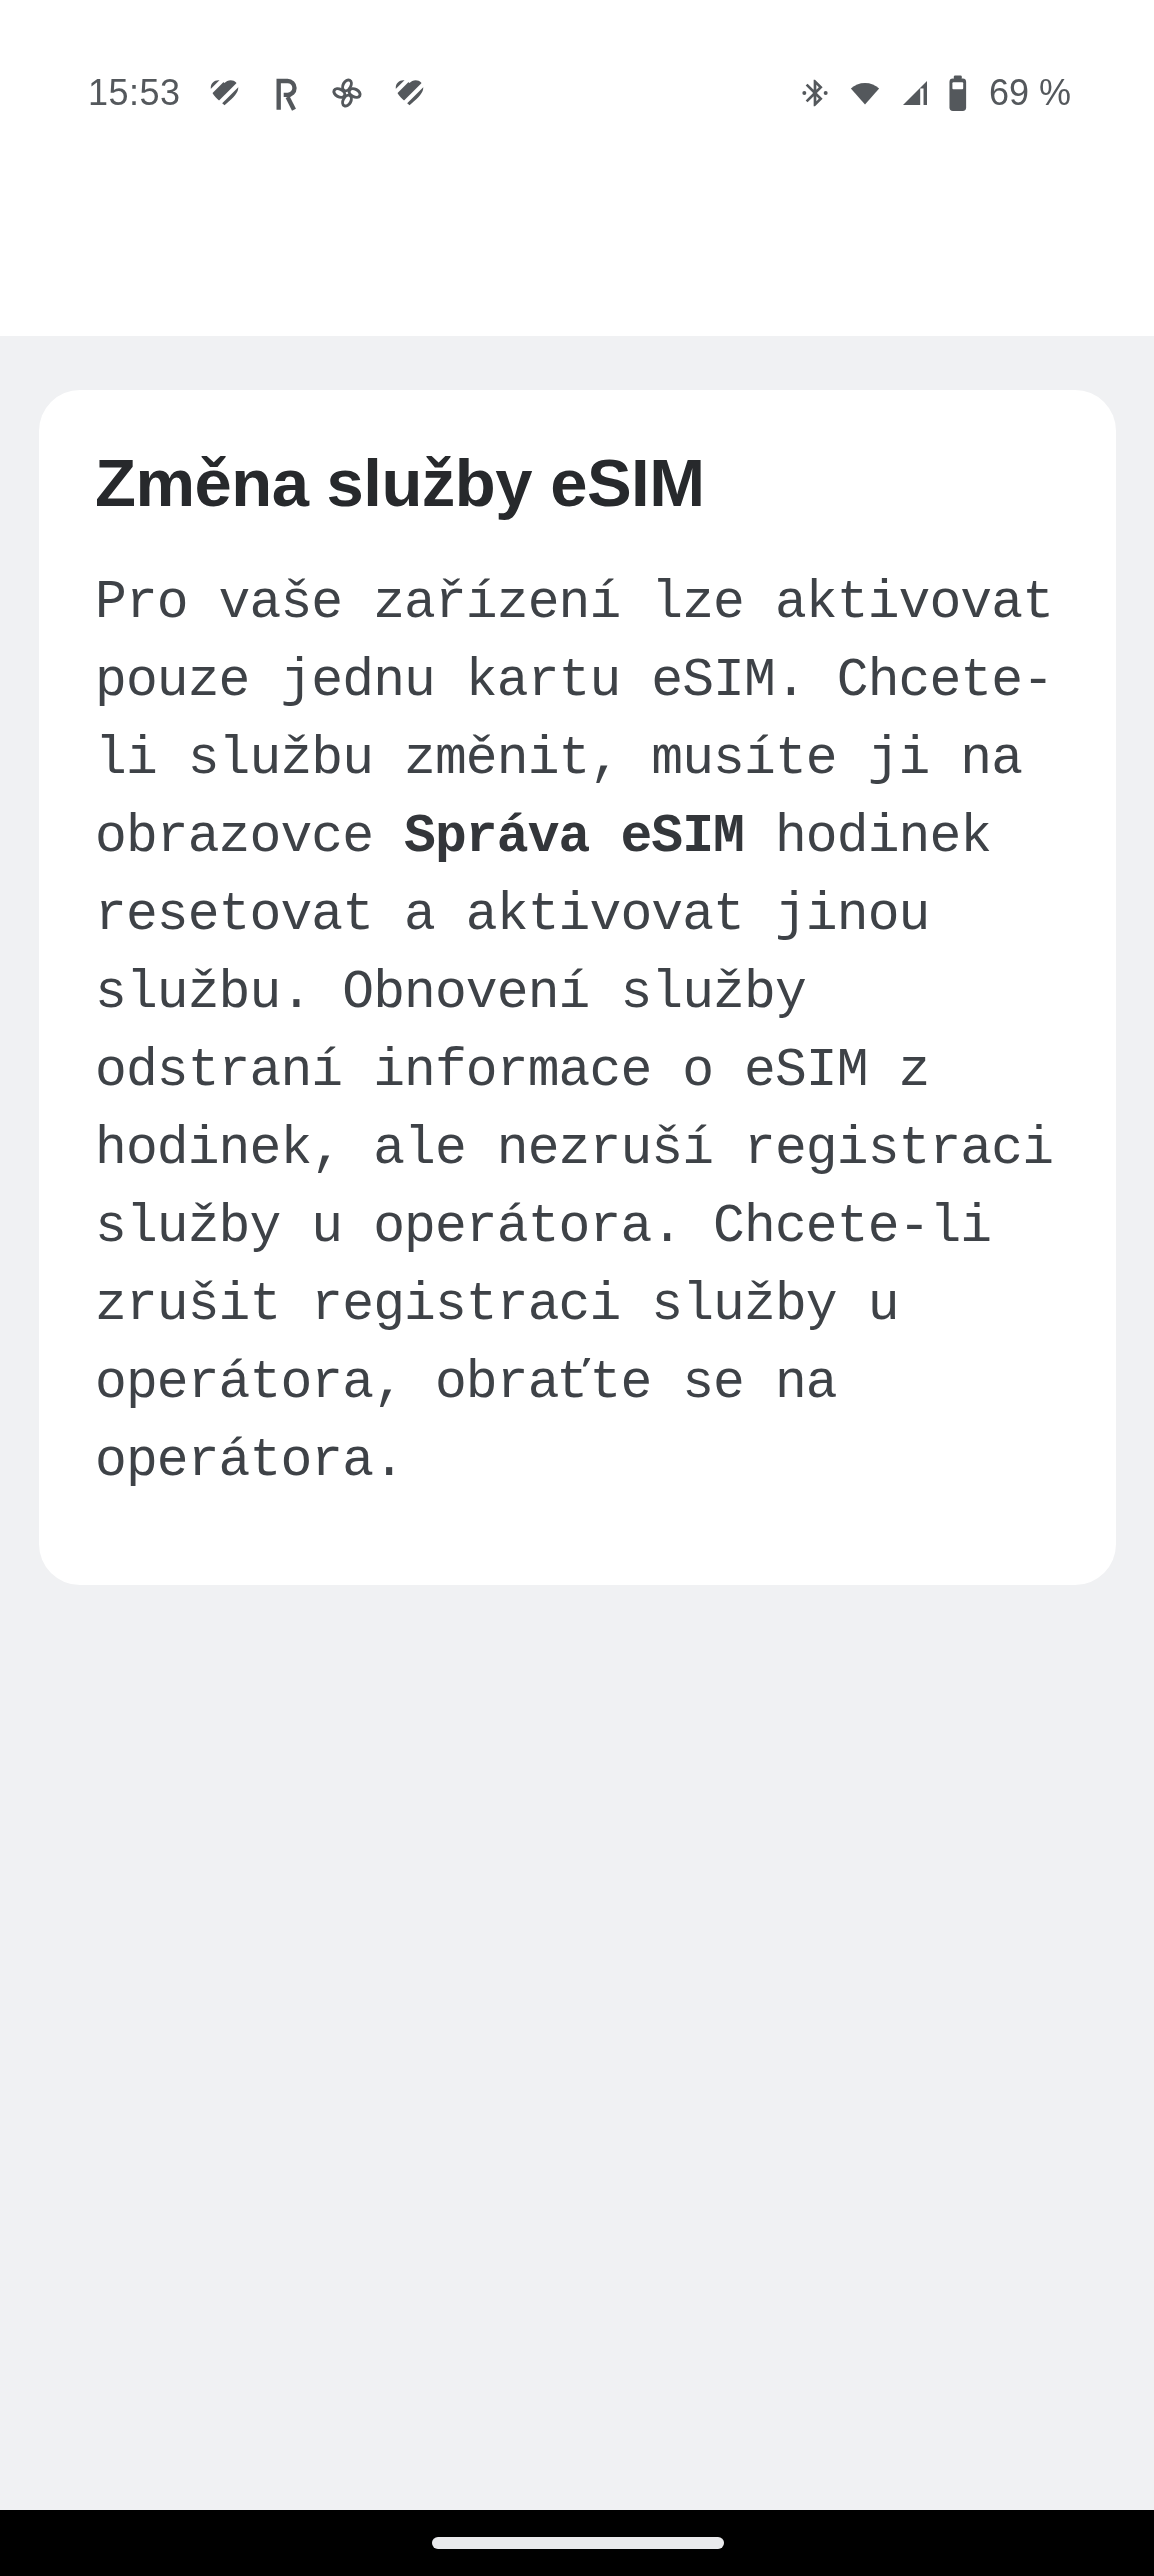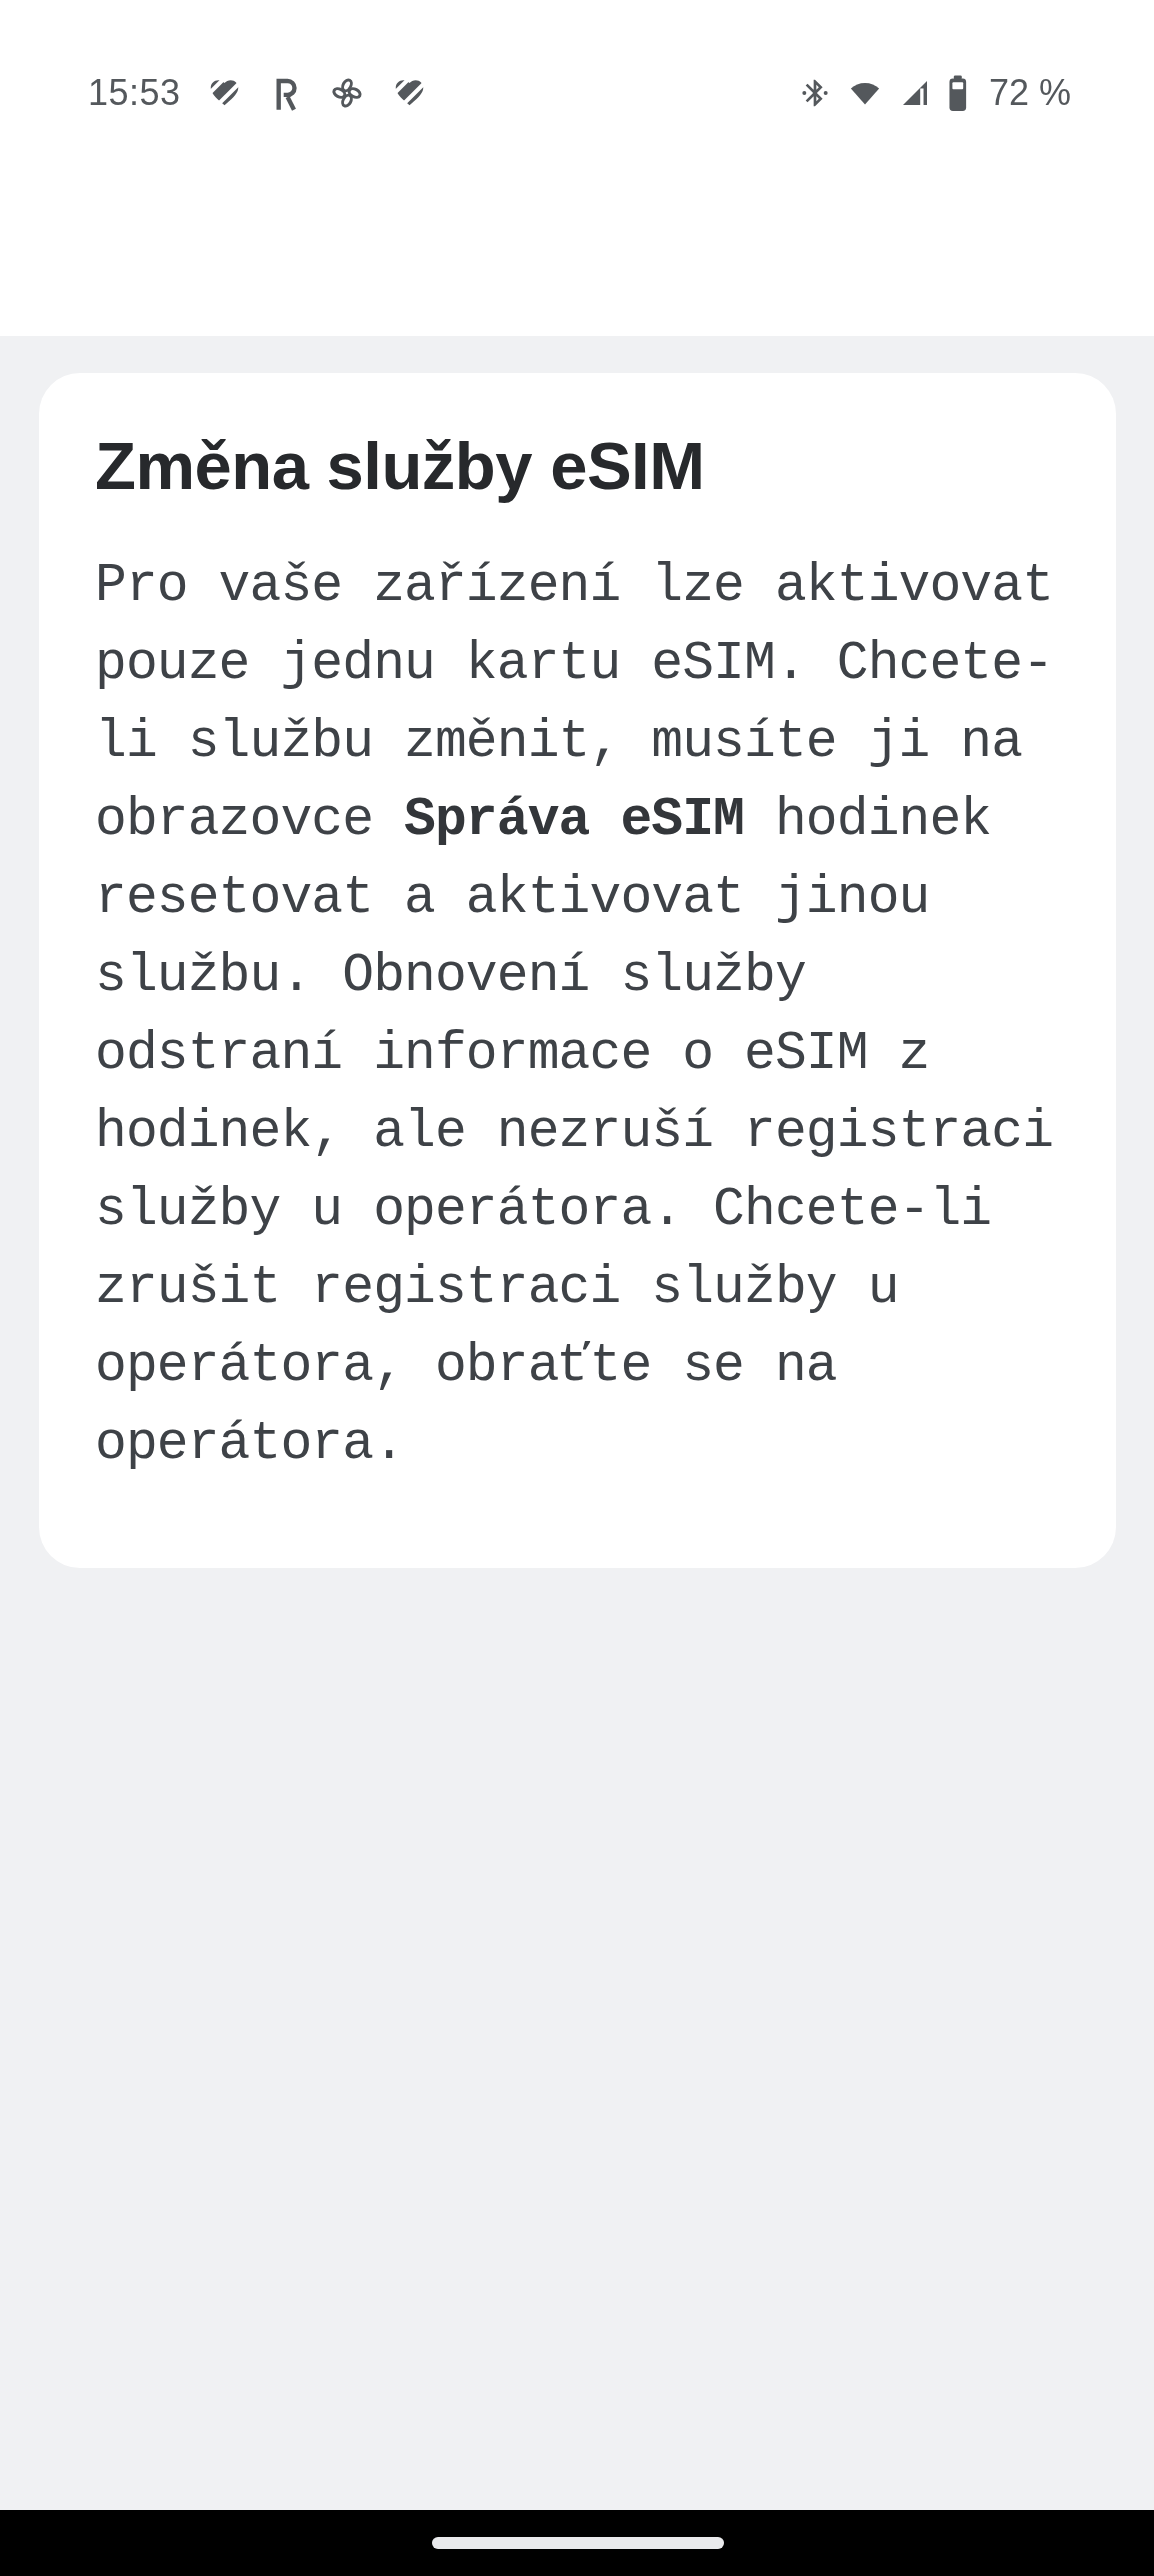--- a/index.html
+++ b/index.html
@@ -67,21 +67,21 @@
     cursor: pointer;
   }
   .header-title {
     font-size: 56px;
     color: #17181a;
     margin-left: 38px;
     font-weight: 400;
   }
   
   .card {
-    margin: 37px auto 0;
+    margin: 54px auto 0;
     width: 1077px;
     box-sizing: border-box;
     background: #ffffff;
     border-radius: 41px;
     padding: 51px 43px 85px 56px;
   }
   .card-title {
     font-size: 67px;
     line-height: 83px;
     font-weight: 700;
@@ -194,21 +194,21 @@
         </svg>
       </span>
 
       <span class="icon">
         <svg width="21.6" height="38" viewBox="0 0 14 24">
           <rect x="4.4" y="0.6" width="5.2" height="2.6" rx="0.9" fill="#54585c"></rect>
           <rect x="1.6" y="2.6" width="10.8" height="21" rx="2.2" fill="#54585c"></rect>
           <rect x="3.5" y="5" width="7" height="4.6" rx="0.6" fill="#ffffff"></rect>
         </svg>
       </span>
-      <span class="battery-label">72 %</span>
+      <span class="battery-label">69 %</span>
     </span>
   </div>
 
 
 </div>
 
 <div class="card">
   <h1 class="card-title">Změna služby eSIM</h1>
   <p class="card-body"><span>Pro vaše zařízení lze aktivovat pouze jednu kartu eSIM. Chcete-li službu změnit, musíte ji na obrazovce </span><b>Správa eSIM</b><span> hodinek resetovat a aktivovat jinou službu. Obnovení služby odstraní informace o eSIM z hodinek, ale nezruší registraci služby u operátora. Chcete-li zrušit registraci služby u operátora, obraťte se na operátora.</span></p>
 </div>

